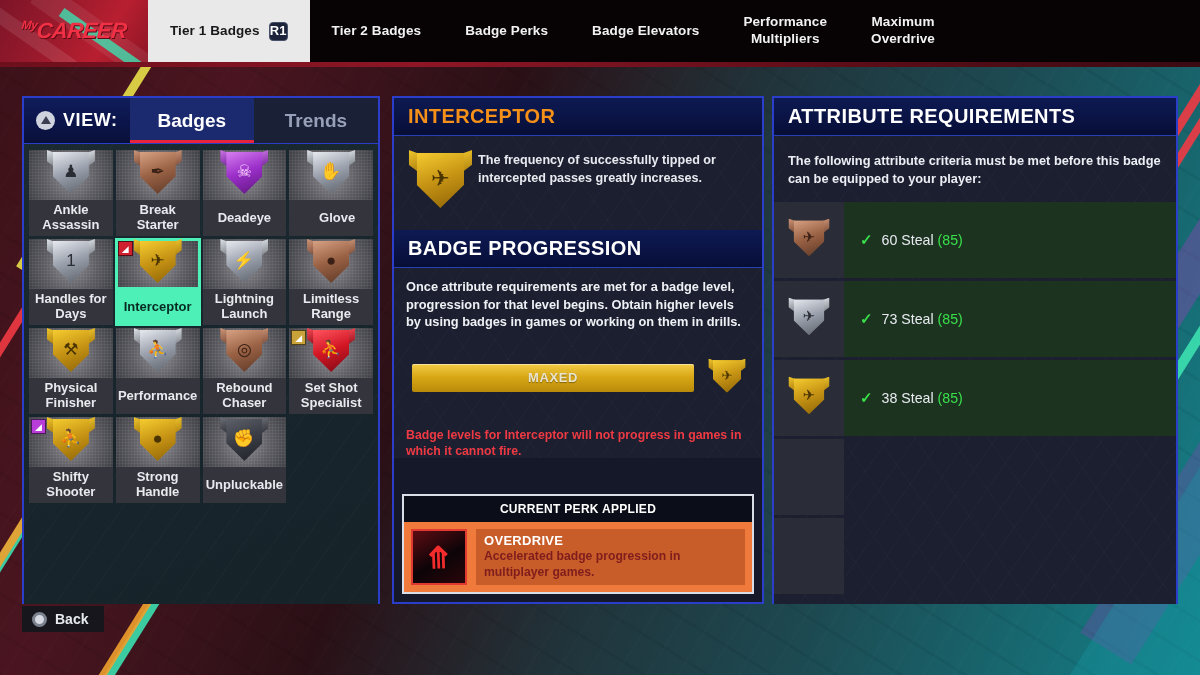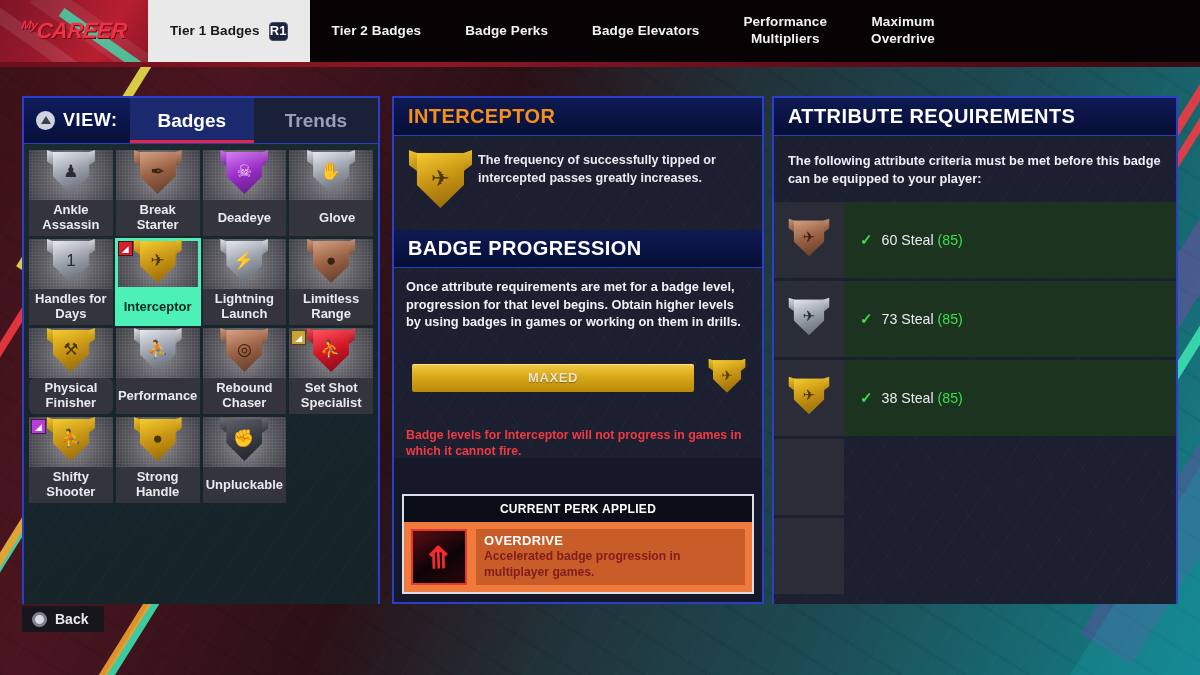--- a/index.html
+++ b/index.html
@@ -405,21 +405,21 @@
       </div>
       <div class="bcell">
         <div class="art">
           <div class="shield sh-gold">
             <div class="wing l"></div>
             <div class="wing r"></div>
             <div class="body"></div>
             <div class="glyph">⚒</div>
           </div>
         </div>
-        <div class="lbl" style="white-space: pre-line; border-radius: 6px;">Physical
+        <div class="lbl" style="white-space: pre-line;">Physical
 Finisher</div>
       </div>
       <div class="bcell">
         <div class="art">
           <div class="shield sh-silver">
             <div class="wing l"></div>
             <div class="wing r"></div>
             <div class="body"></div>
             <div class="glyph">⛹</div>
           </div>

